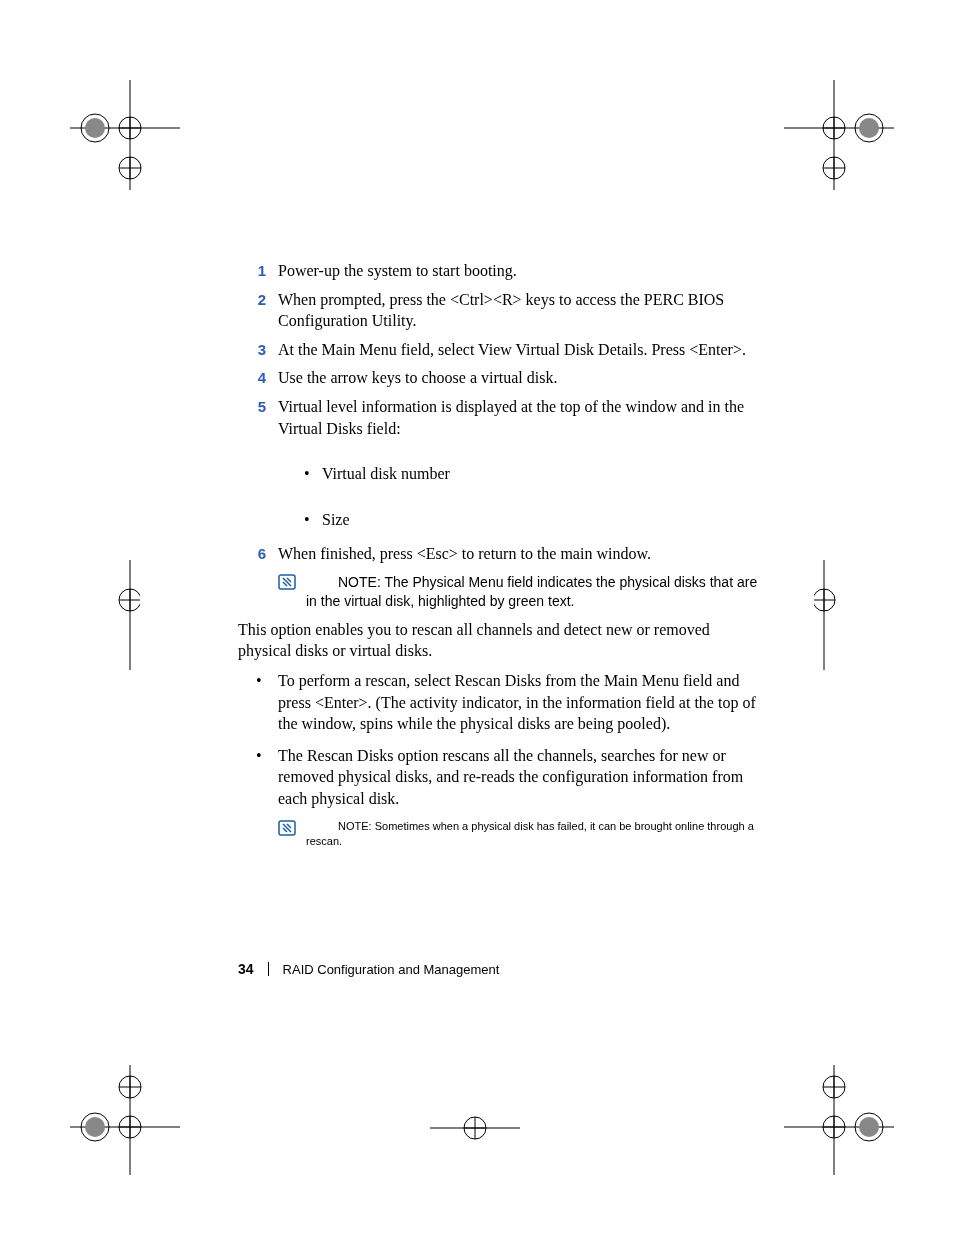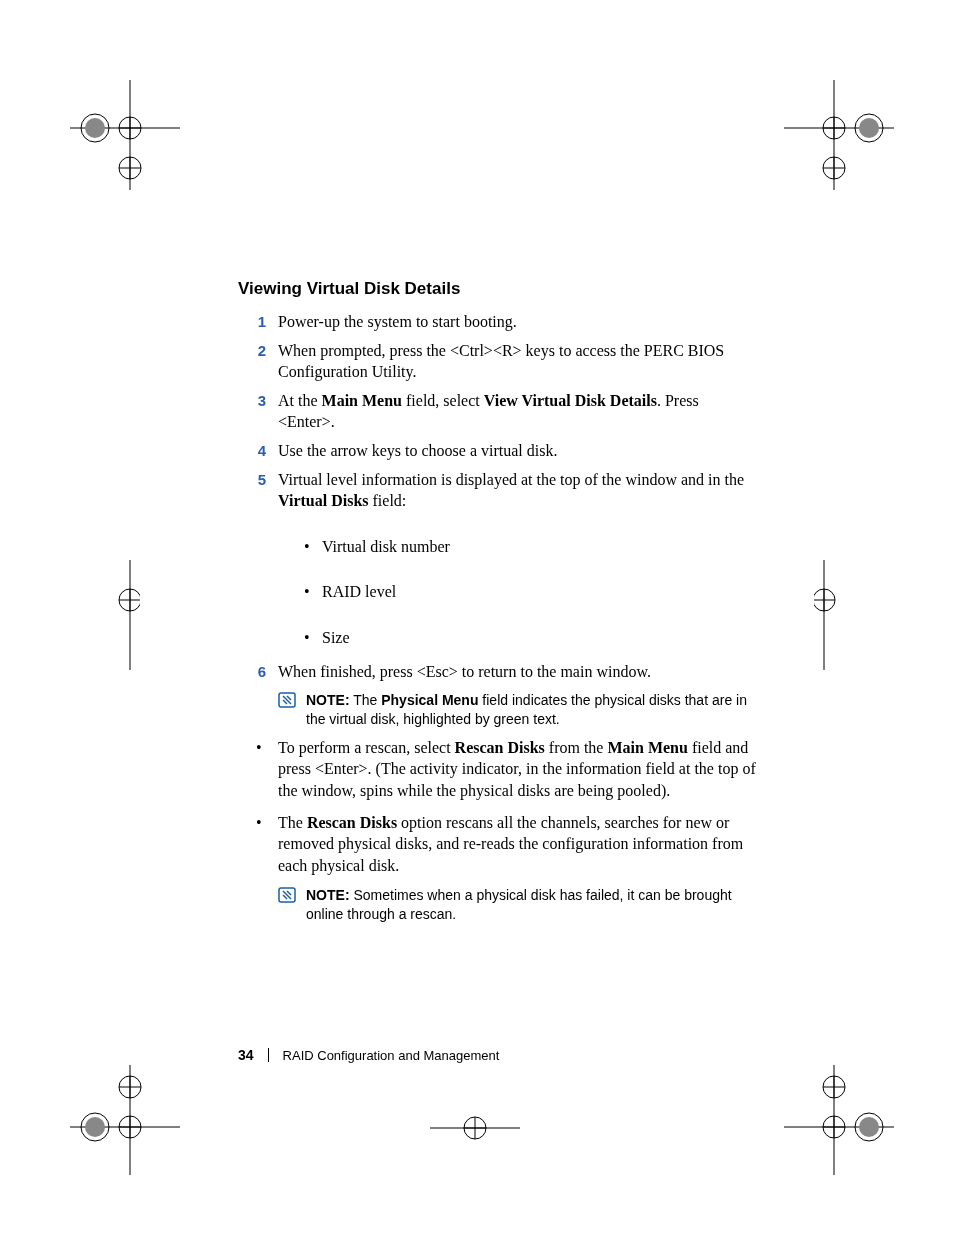--- a/index.html
+++ b/index.html
@@ -76,55 +76,56 @@
     position: relative;
     padding-left: 28px;
     margin-bottom: 10px;
   }
   .outer-ul > li::before {
     content: "•";
     position: absolute;
     left: 6px;
     top: 0;
   }
-  .bold { font-weight: bold; }
+  .bold { font-weight: normal; }
   .note {
     display: flex;
     margin-top: 8px;
     margin-left: 40px;
     font-family: Arial, Helvetica, sans-serif;
     font-size: 14px;
     line-height: 1.35;
   }
   .note2 {
     display: flex;
     margin-top: 8px;
     margin-left: 0;
     font-family: Arial, Helvetica, sans-serif;
-    font-size: 14px;
+    font-size: 11px;
     line-height: 1.35;
   }
   .note-icon {
     flex: 0 0 22px;
     padding-right: 6px;
     padding-top: 1px;
   }
   .note-body {
     flex: 1;
   }
   .note-label {
-    font-weight: bold;
+    font-weight: normal;
+    margin-left: 32px;
   }
   .para {
     margin: 8px 0 8px 0;
   }
   .footer {
     position: absolute;
     left: 238px;
-    top: 1046px;
+    top: 960px;
     font-family: Arial, Helvetica, sans-serif;
     font-size: 13px;
     display: flex;
     align-items: center;
   }
   .footer-num {
     font-weight: bold;
     font-size: 14px;
   }
   .footer-sep {
@@ -222,21 +223,20 @@
   <svg width="90" height="40">
     <line x1="0" y1="28" x2="90" y2="28" stroke="#000" stroke-width="1"></line>
     <circle cx="45" cy="28" r="11" fill="none" stroke="#000"></circle>
     <line x1="34" y1="28" x2="56" y2="28" stroke="#000"></line>
     <line x1="45" y1="17" x2="45" y2="39" stroke="#000"></line>
   </svg>
 </div>
 
 <div class="page">
 
-  <div class="heading">Viewing Virtual Disk Details</div>
 
   <ol class="ol">
     <li>
       <div class="ol-num">1</div>
       <div class="ol-body"><span>Power-up the system to start booting.</span></div>
     </li>
     <li>
       <div class="ol-num">2</div>
       <div class="ol-body"><span>When prompted, press the &lt;Ctrl&gt;&lt;R&gt; keys to access the PERC BIOS Configuration Utility.</span></div>
     </li>
@@ -247,21 +247,20 @@
     <li>
       <div class="ol-num">4</div>
       <div class="ol-body"><span>Use the arrow keys to choose a virtual disk.</span></div>
     </li>
     <li>
       <div class="ol-num">5</div>
       <div class="ol-body">
         <span>Virtual level information is displayed at the top of the window and in the </span><span class="bold">Virtual Disks</span><span> field:</span>
         <ul class="ul">
           <li><span>Virtual disk number</span></li>
-          <li><span>RAID level</span></li>
           <li><span>Size</span></li>
         </ul>
       </div>
     </li>
     <li>
       <div class="ol-num">6</div>
       <div class="ol-body"><span>When finished, press &lt;Esc&gt; to return to the main window.</span></div>
     </li>
   </ol>
 
@@ -271,20 +270,21 @@
           <rect x="1" y="1" width="16" height="14" rx="2" fill="none" stroke="#1b5fa8" stroke-width="1.5"></rect>
           <path d="M5 4 L13 12 M5 8 L9 12 M9 4 L13 8" stroke="#1b5fa8" stroke-width="1.5" fill="none"></path>
         </svg>
     </div>
     <div class="note-body">
       <span class="note-label">NOTE:</span><span> The </span><span class="bold">Physical Menu</span><span> field indicates the physical disks that are in the virtual disk, highlighted by green text.</span>
     </div>
   </div>
 
 
+  <div class="para">This option enables you to rescan all channels and detect new or removed physical disks or virtual disks.</div>
 
   <ul class="outer-ul">
     <li>
       <span>To perform a rescan, select </span><span class="bold">Rescan Disks</span><span> from the </span><span class="bold">Main Menu </span><span> field  and press &lt;Enter&gt;. (The activity indicator, in the information field at the top of the window, spins while the physical disks are being pooled).</span>
     </li>
     <li>
       <span>The </span><span class="bold">Rescan Disks</span><span> option rescans all the channels, searches for new or removed physical disks, and re-reads the configuration information from each physical disk.</span>
       <div class="note2" style="margin-top:10px;">
         <div class="note-icon">
           <svg width="18" height="16">

